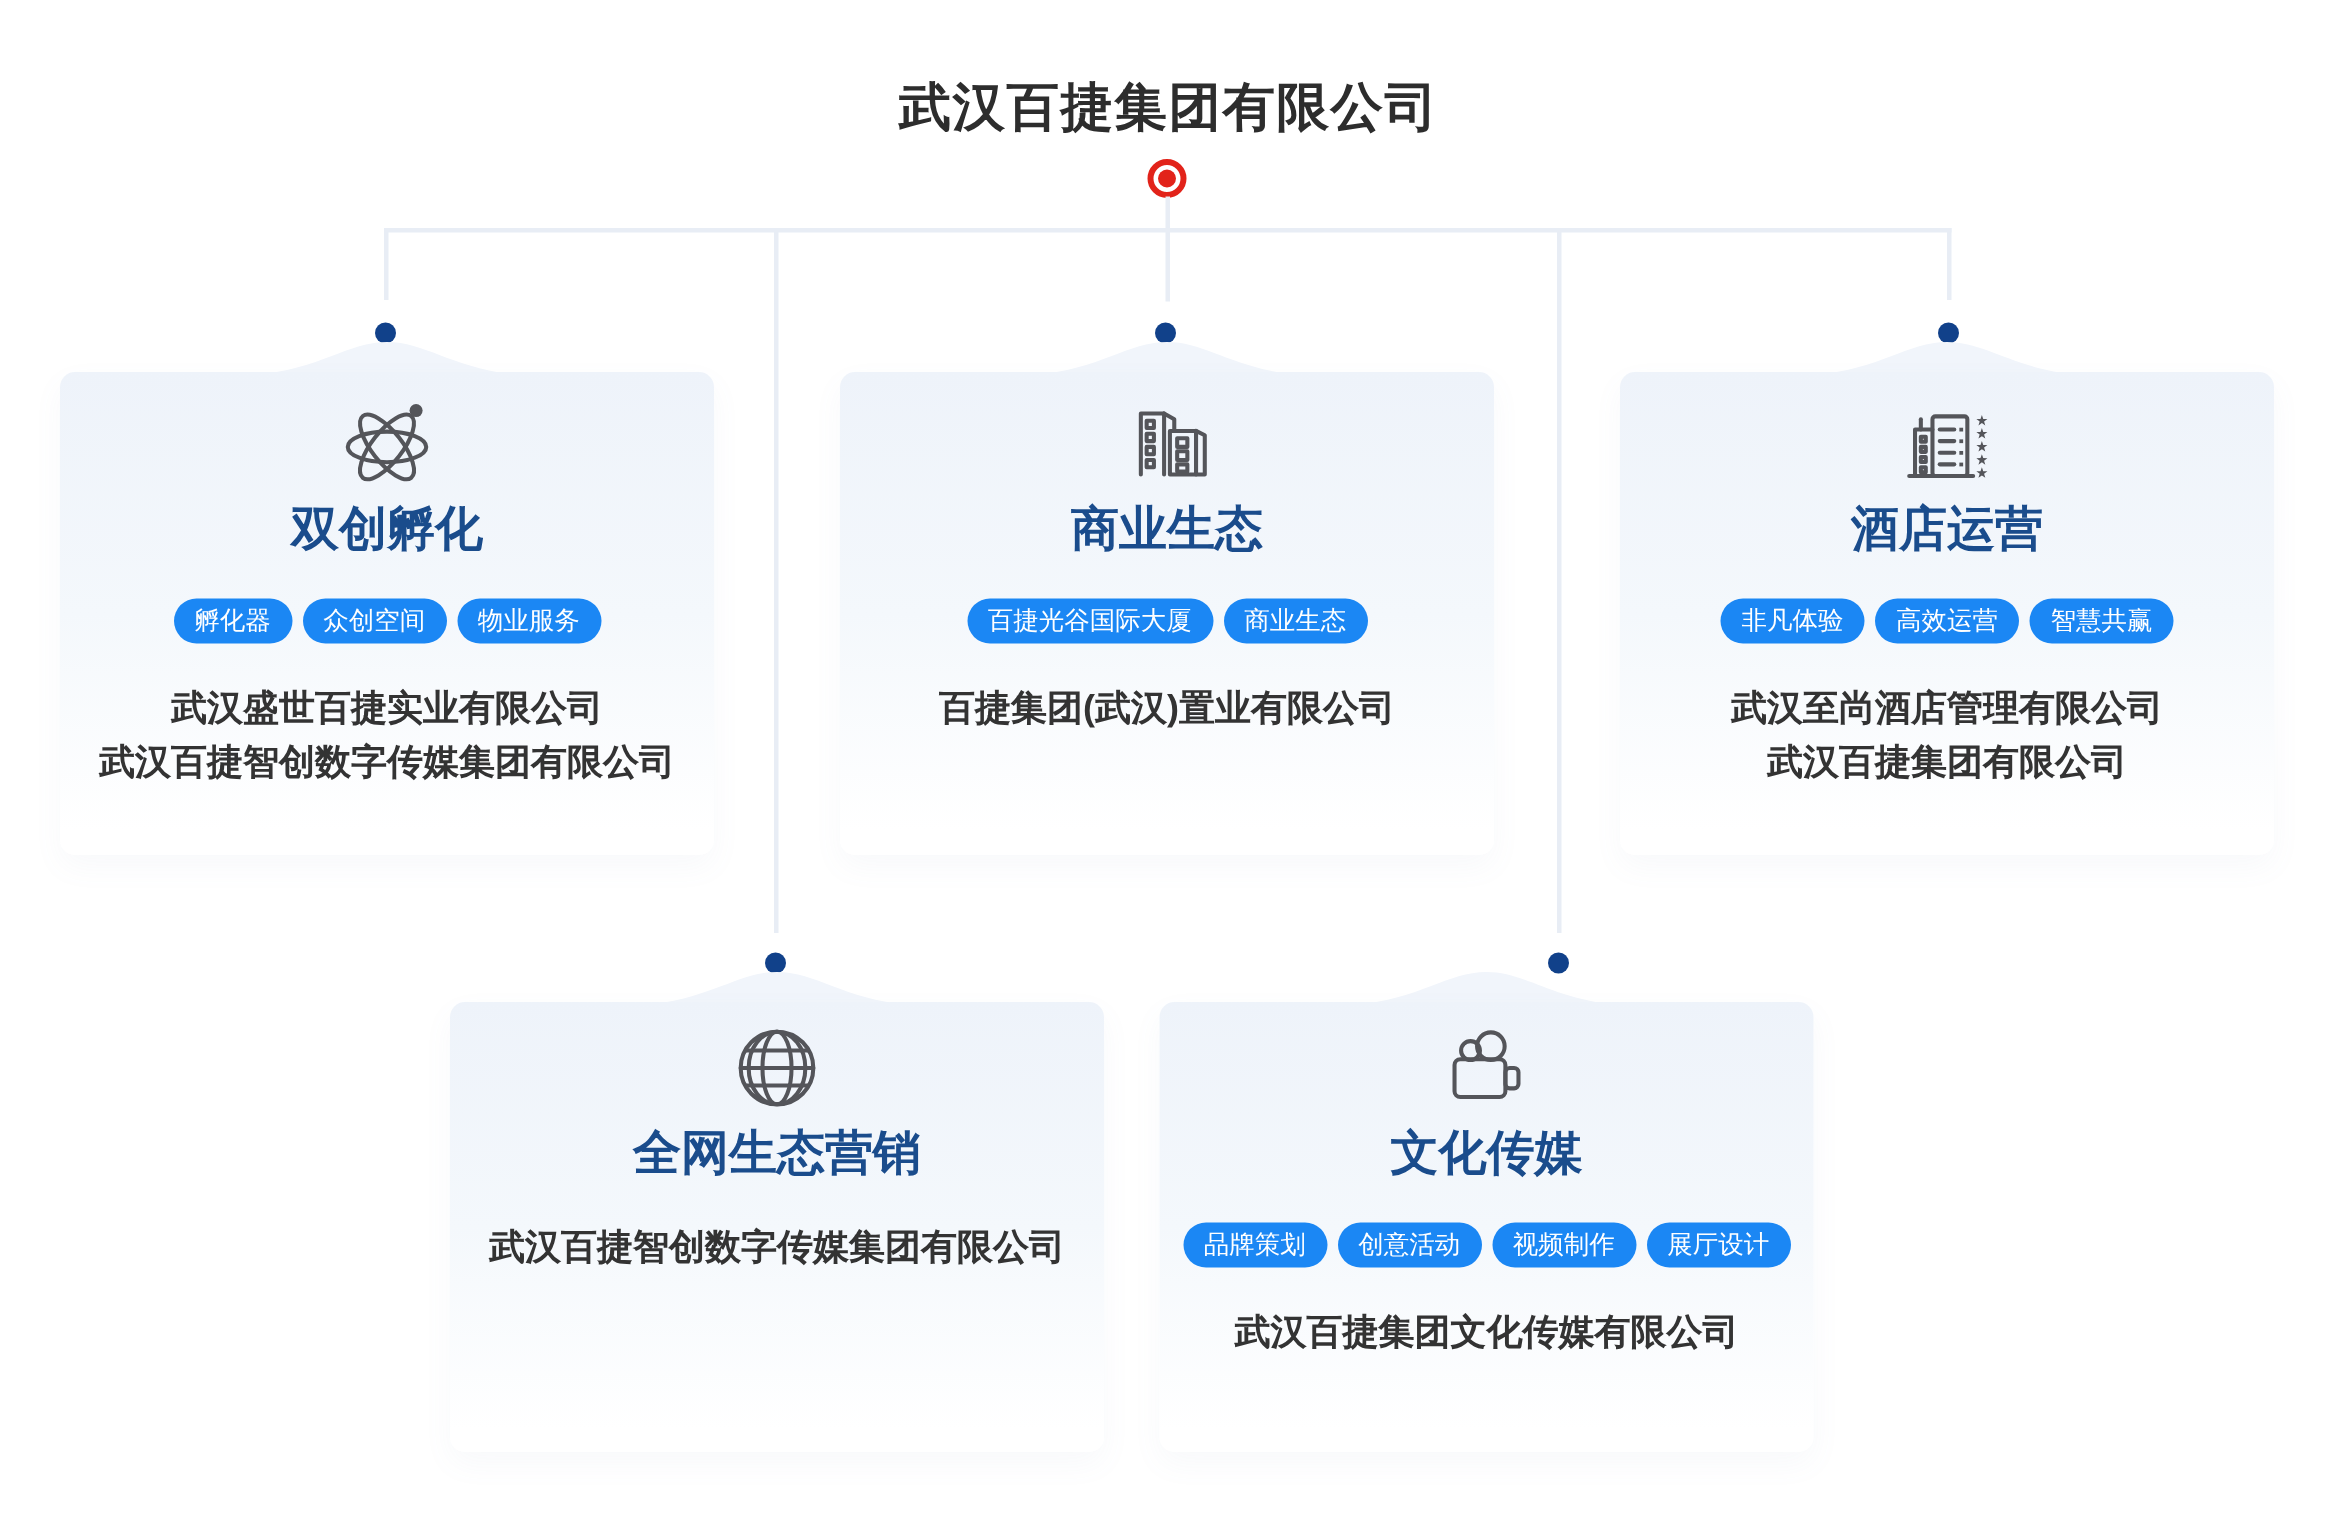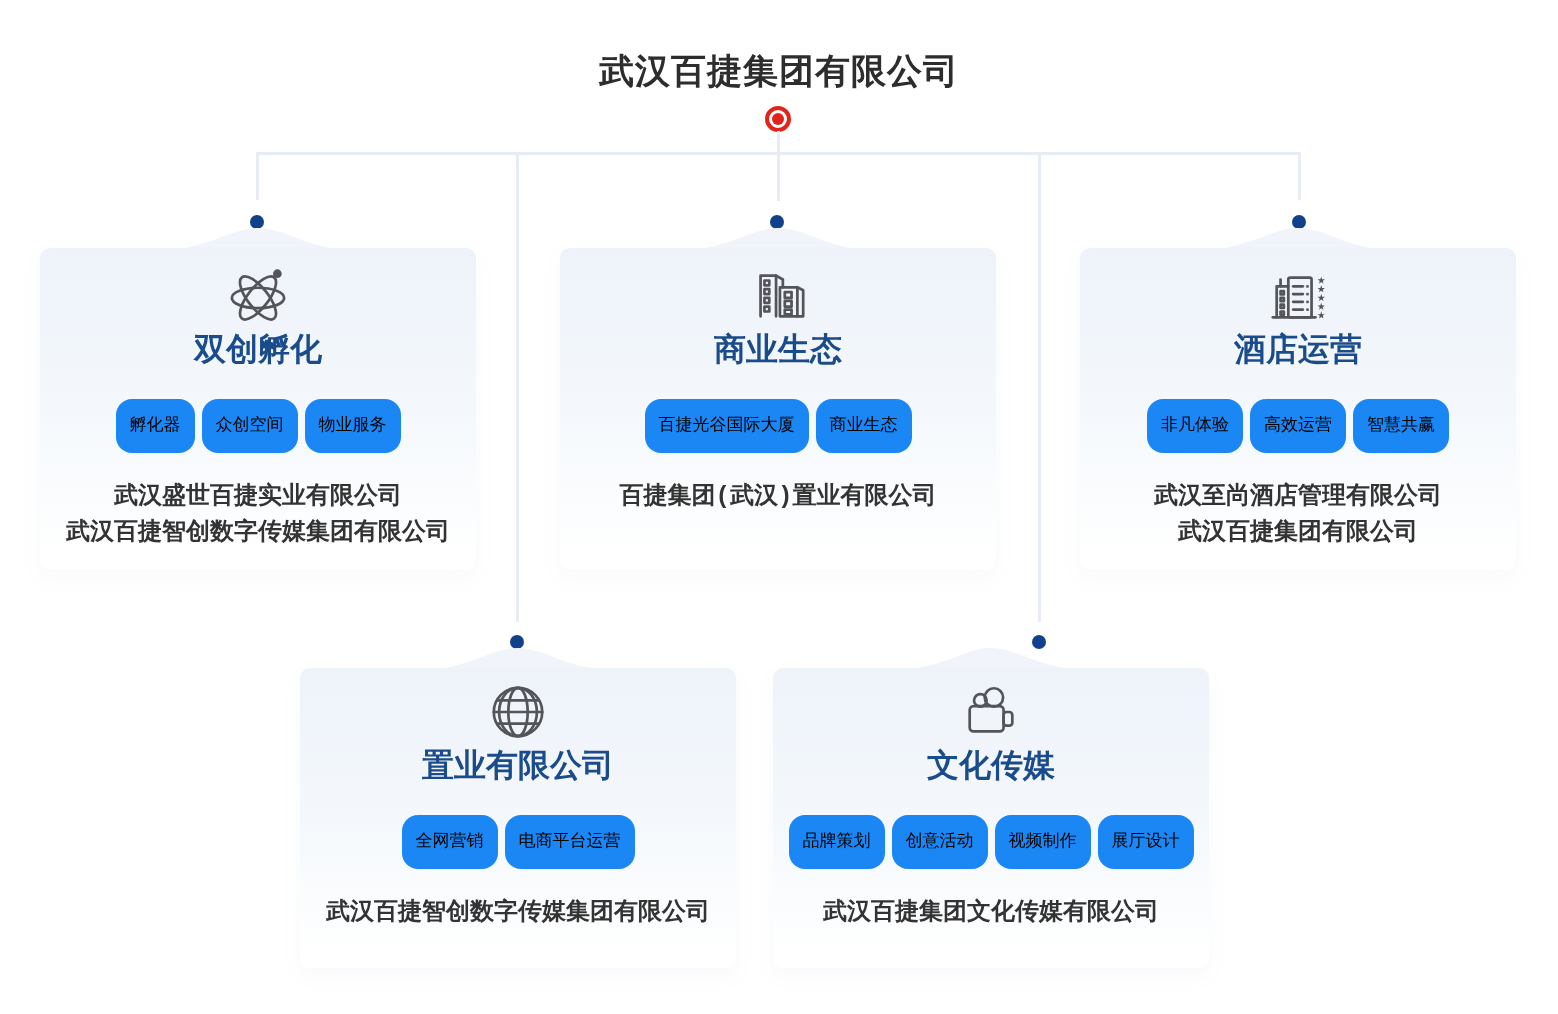--- a/index.html
+++ b/index.html
@@ -1,18 +1,18 @@
 <!DOCTYPE html>
 <html><head>
 <meta charset="utf-8">
 <style>
   html,body { margin:0; padding:0; background:#ffffff; }
   .canvas {
     position:relative; width:1558px; height:1014px;
-    font-family:Liberation Mono, monospace;
+    font-family:Liberation Sans, sans-serif;
     background:#ffffff; overflow:hidden;
   }
   .page-title {
     position:absolute; top:48px; left:0; width:100%;
     text-align:center; font-size:35px; font-weight:bold;
     color:#2d2d2d; letter-spacing:1px; margin:0;
   }
   
   .root-node {
     position:absolute; left:765px; top:106px;
@@ -63,22 +63,22 @@
   .icon-wrap svg { display:block; }
   .card-title {
     margin-top:4px; font-size:32px; font-weight:bold;
     color:#1a4c8c; line-height:40px;
   }
   .tag-row {
     margin-top:27px; display:flex; justify-content:center;
     gap:7px; flex-wrap:nowrap;
   }
   .tag {
-    background:#1b87f4; color:#000000; font-size:17px;
-    line-height:30px; padding:12px 14px; border-radius:16px; white-space:nowrap;
+    background:#1b87f4; color:#ffffff; font-size:17px;
+    line-height:30px; padding:0 14px; border-radius:16px; white-space:nowrap;
   }
   .companies { margin-top:26px; }
   .company { font-size:24px; font-weight:bold; color:#333333; line-height:36px; }
   .ic { stroke:#54555a; fill:none; stroke-width:2.8; stroke-linecap:round; stroke-linejoin:round; }
   .ic-fill { fill:#54555a; stroke:none; }
 </style>
 </head>
 <body>
 
 <div class="canvas">
@@ -212,25 +212,21 @@
       <div class="icon-wrap">
         <svg width="62" height="62" viewBox="0 0 64 64">
           <circle class="ic" cx="32" cy="32" r="25"></circle>
           <ellipse class="ic" cx="32" cy="32" rx="10" ry="25"></ellipse>
           <ellipse class="ic" cx="32" cy="32" rx="19.5" ry="25"></ellipse>
           <line class="ic" x1="7" y1="32" x2="57" y2="32"></line>
           <line class="ic" x1="10.5" y1="20" x2="53.5" y2="20"></line>
           <line class="ic" x1="10.5" y1="44" x2="53.5" y2="44"></line>
         </svg>
       </div>
-      <div class="card-title">置业有限公司</div>
-      <div class="tag-row">
-        <span class="tag">全网营销</span>
-        <span class="tag">电商平台运营</span>
-      </div>
+      <div class="card-title">全网生态营销</div>
       <div class="companies">
         <div class="company">武汉百捷智创数字传媒集团有限公司</div>
       </div>
     </div>
   </section>
 
   <section class="card card-c5 card--bottom">
     <svg class="peak" viewBox="0 0 176 22">
         <path d="M0,22 C44,18 62,0 88,0 C114,0 132,18 176,22 Z" fill="#f1f5fb"></path>
       </svg>

